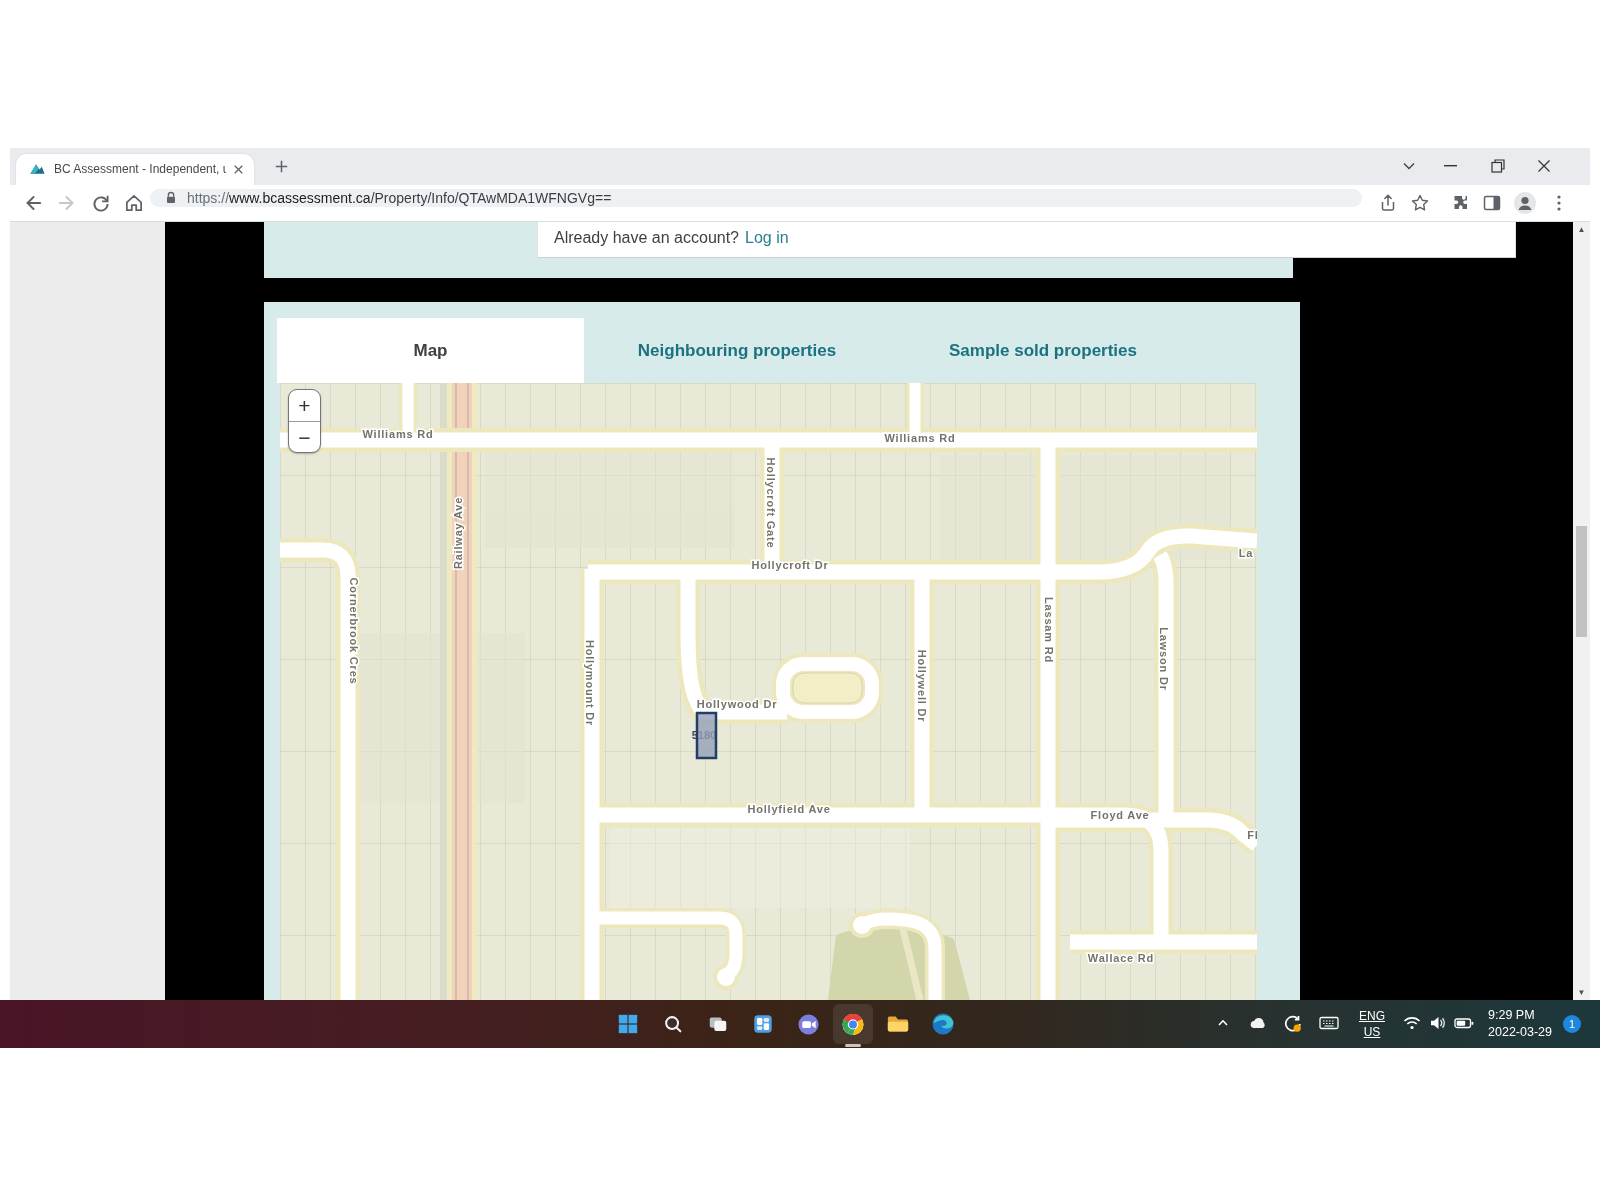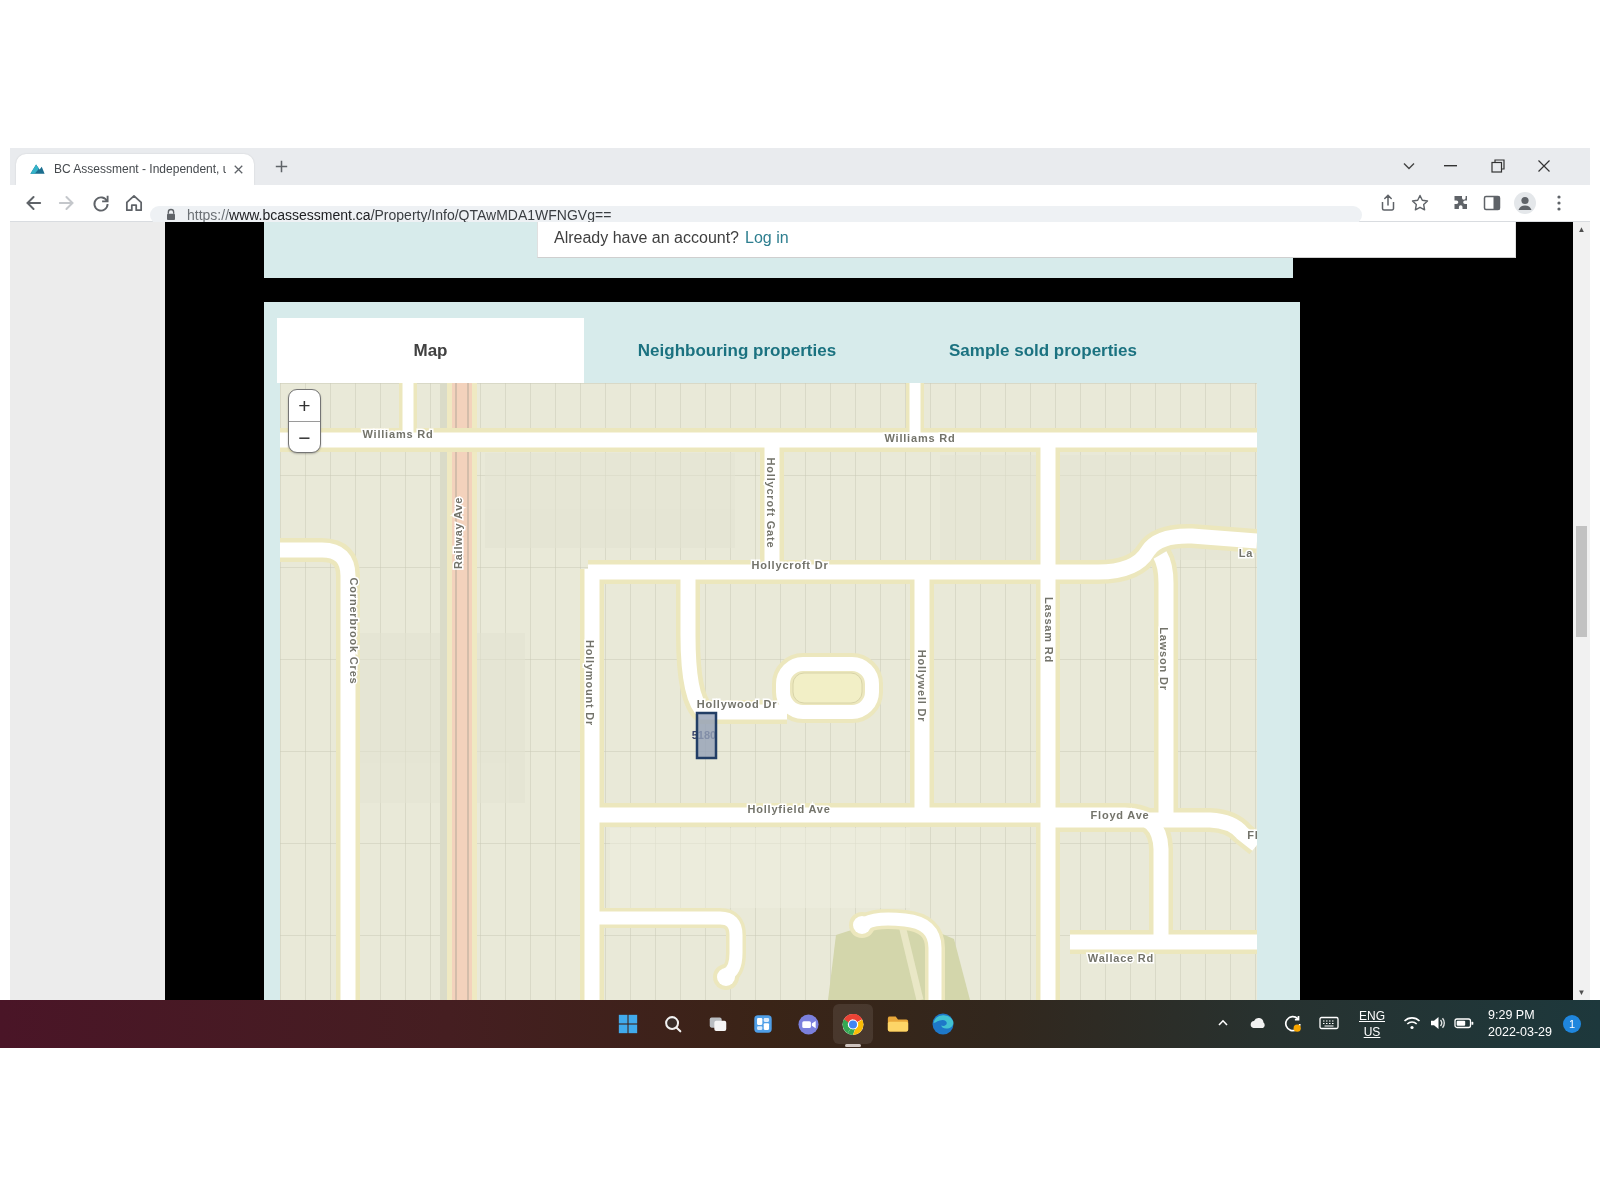--- a/index.html
+++ b/index.html
@@ -6,21 +6,21 @@
   body { background:#fff; font-family:"Liberation Sans", sans-serif; }
   .screen { position:relative; width:1600px; height:1200px; background:#fff; overflow:hidden; }
   .abs { position:absolute; }
 
   
   .window { position:absolute; left:10px; top:148px; width:1580px; height:852px; background:#fff; }
   .tabstrip { position:absolute; left:0; top:0; width:100%; height:37px; background:#e9ebee; }
   .tab { position:absolute; left:6px; top:6px; width:238px; height:31px; background:#fff; border-radius:10px 10px 0 0; box-shadow:0 0 2px rgba(0,0,0,.12); }
   .tab-title { position:absolute; left:38px; top:0; width:172px; height:31px; line-height:31px; font-size:12px; color:#45494d; white-space:nowrap; overflow:hidden; }
   .toolbar { position:absolute; left:0; top:37px; width:100%; height:37px; background:#fff; border-bottom:1px solid #d9dce0; }
-  .addr-pill { position:absolute; left:140px; top:4px; width:1212px; height:18px; background:#eef1f4; border-radius:15px; display:flex; align-items:center;margin-top:17px; }
+  .addr-pill { position:absolute; left:140px; top:4px; width:1212px; height:18px; background:#eef1f4; border-radius:15px; display:flex; align-items:center; }
   .url { font-size:14px; white-space:nowrap; overflow:hidden; }
   .url .scheme { color:#6b7075; }
   .url .host { color:#202124; }
   .url .path { color:#3a3e42; }
 
   
   .viewport { position:absolute; left:0; top:74px; width:100%; height:778px; background:#000000; overflow:hidden;padding-left:45px; }
   .gray-panel { position:absolute; left:0; top:0; width:155px; height:778px; background:#ececec; }
   .teal { background:#d7ebeb; }
   .band1 { position:absolute; left:254px; top:0; width:1029px; height:56px; }

